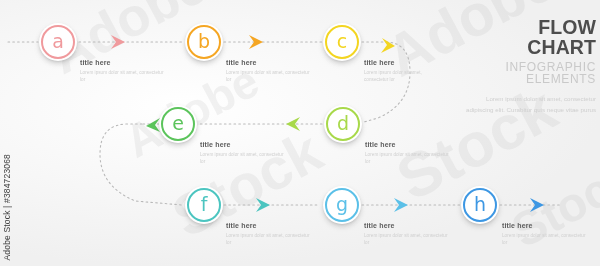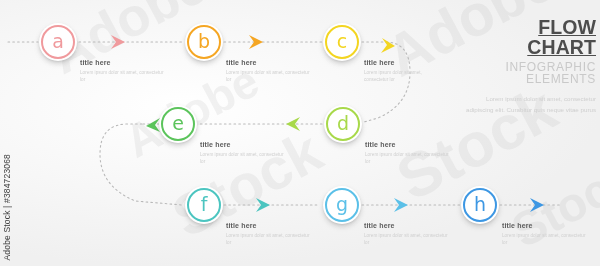--- a/index.html
+++ b/index.html
@@ -45,21 +45,20 @@
   .caption .d{
     font-size:4.6px;line-height:1.55;color:#cfcfcf;margin:0;
     letter-spacing:.01em;
   }
 
   
   .titleblock{position:absolute;left:466px;top:18px;width:130px;text-align:right;}
   .titleblock h1{
     margin:0;font-size:19.5px;line-height:1;font-weight:bold;color:#4d4d4d;
     letter-spacing:.005em;
-    text-decoration:underline;
   }
   .titleblock h2{
     margin:4px 0 0 0;font-size:12px;line-height:1;font-weight:normal;
     color:#c9c9c9;letter-spacing:.055em;
   }
   .titleblock p{
     margin:9px 0 0 0;font-size:6.2px;line-height:1.72;color:#cfcfcf;
   }
 
   

